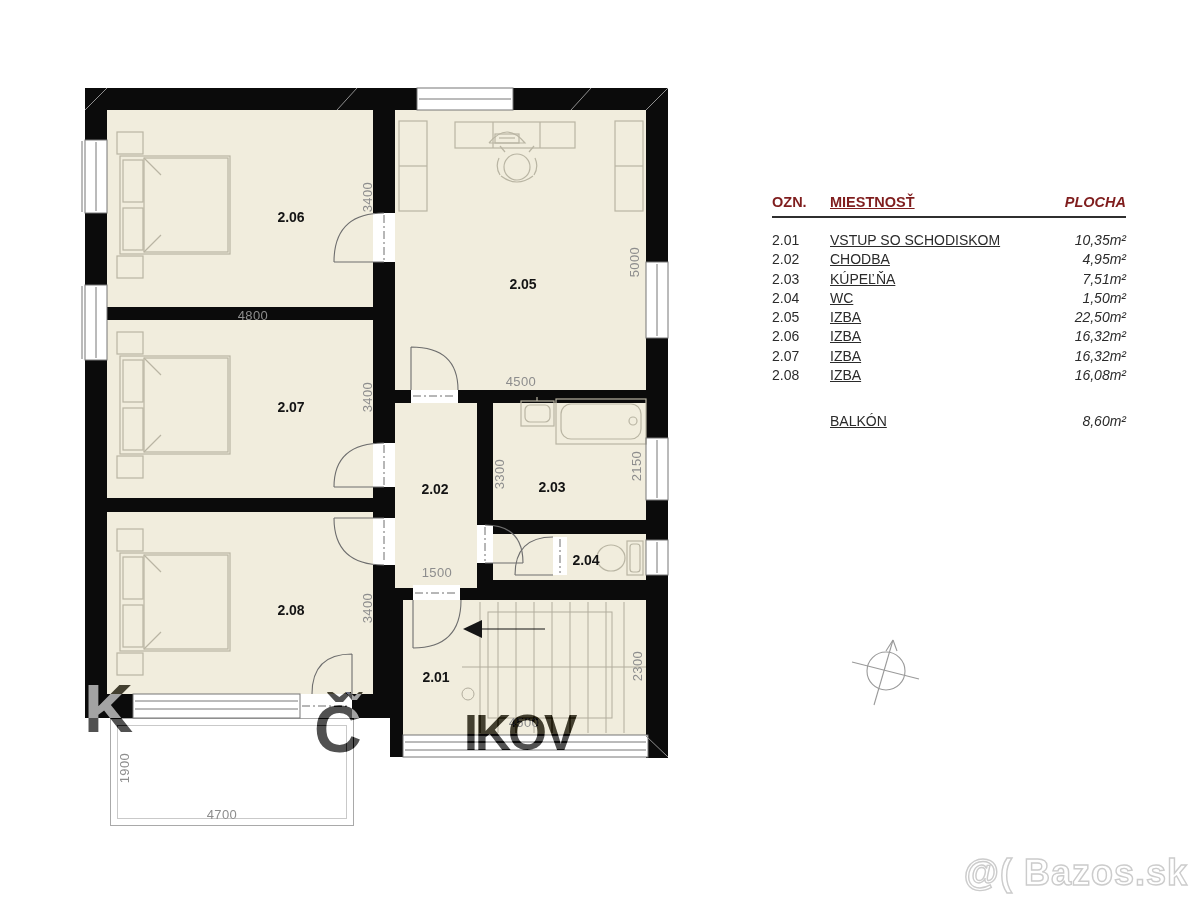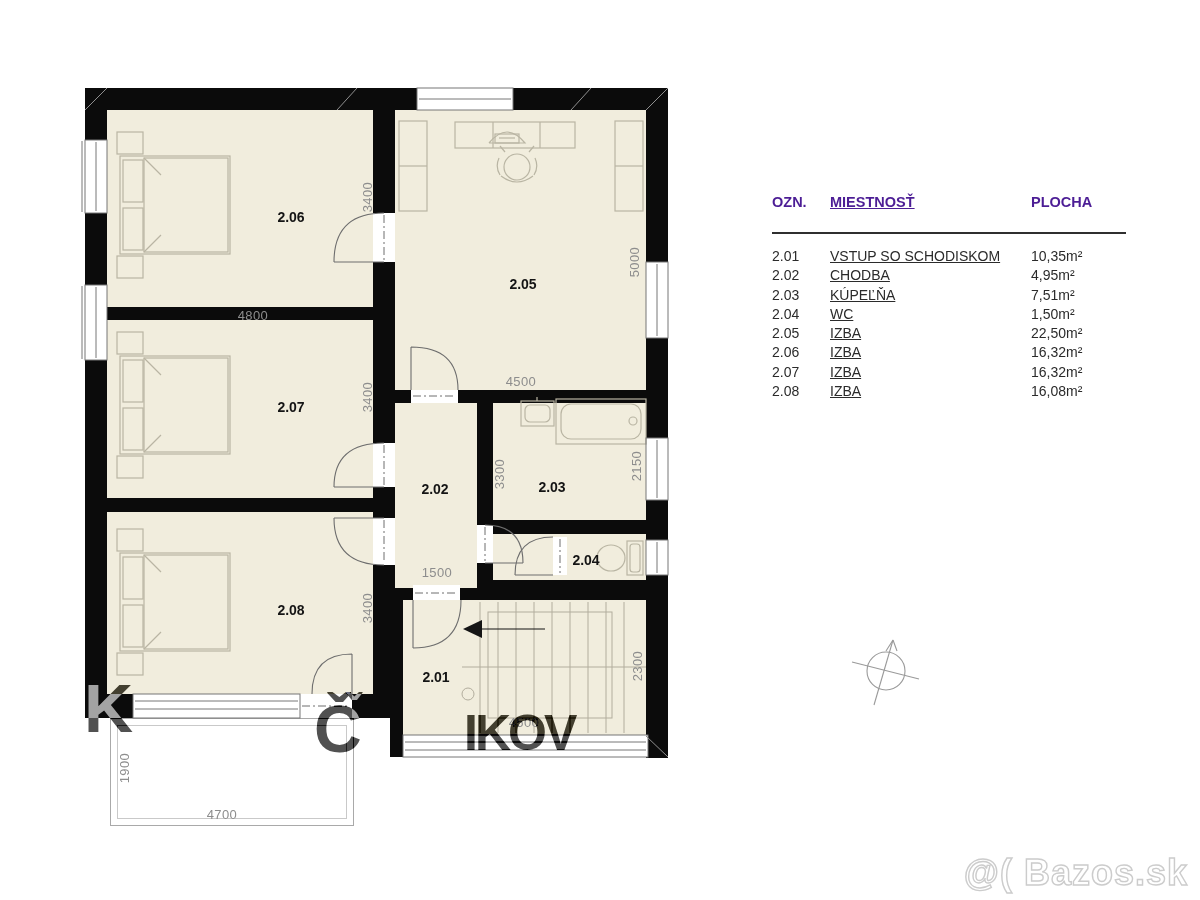--- a/index.html
+++ b/index.html
@@ -26,28 +26,28 @@
     background:#fff;border:1px solid #a9a9a9;
   }
   .balcony-inner{
     position:absolute;left:6px;top:6px;right:6px;bottom:6px;
     border:1px solid #c9c9c9;
   }
   
   .panel{position:absolute;left:772px;top:168px;width:354px;color:#222;}
   .p-title{font-size:31px;letter-spacing:.5px;color:#202020;white-space:nowrap;}
   .lg-head{
-    display:flex;margin-top:26px;padding-bottom:22px;border-bottom:2px solid #2f2f2f;
-    font-weight:bold;font-size:14.5px;color:#4c1d95;
+    display:flex;margin-top:26px;padding-bottom:6px;border-bottom:2px solid #2f2f2f;
+    font-weight:bold;font-size:14.5px;color:#7f1d1d;
   }
   .lg-rows{margin-top:13px;}
   .lg-row{display:flex;font-size:14px;line-height:19.3px;color:#2b2b2b;}
   .c-ozn{width:58px;flex:none;}
   .c-room{flex:1;text-decoration:underline;}
-  .c-area{width:95px;flex:none;text-align:left;}
+  .c-area{width:95px;flex:none;text-align:right;font-style:italic;}
   .lg-total{margin-top:27px;}
   .lg-total .lg-row.bold{font-weight:bold;color:#111;}
   
   .wm{
     position:absolute;font-weight:bold;color:#aeaeae;line-height:1;
     mix-blend-mode:difference;white-space:nowrap;
   }
   .bazos{
     position:absolute;right:12px;bottom:6px;font-size:36px;font-weight:bold;
     letter-spacing:1px;color:rgba(255,255,255,0.05);
@@ -290,16 +290,21 @@
       <span class="c-area">16,32m²</span>
     </div>
     <div class="lg-row">
       <span class="c-ozn">2.08</span>
       <span class="c-room">IZBA</span>
       <span class="c-area">16,08m²</span>
     </div>
   </div>
 
   <div class="lg-total">
+    <div class="lg-row">
+      <span class="c-ozn"></span>
+      <span class="c-room">BALKÓN</span>
+      <span class="c-area">8,60m²</span>
+    </div>
   </div>
 </div>
 
 <div class="bazos">@( Bazos.sk</div>
 
 </body></html>

